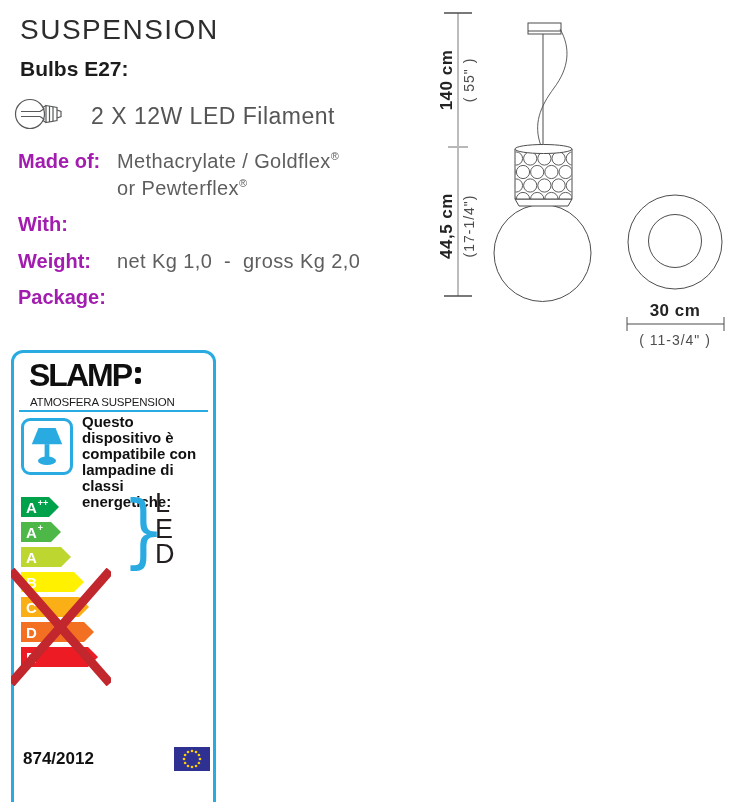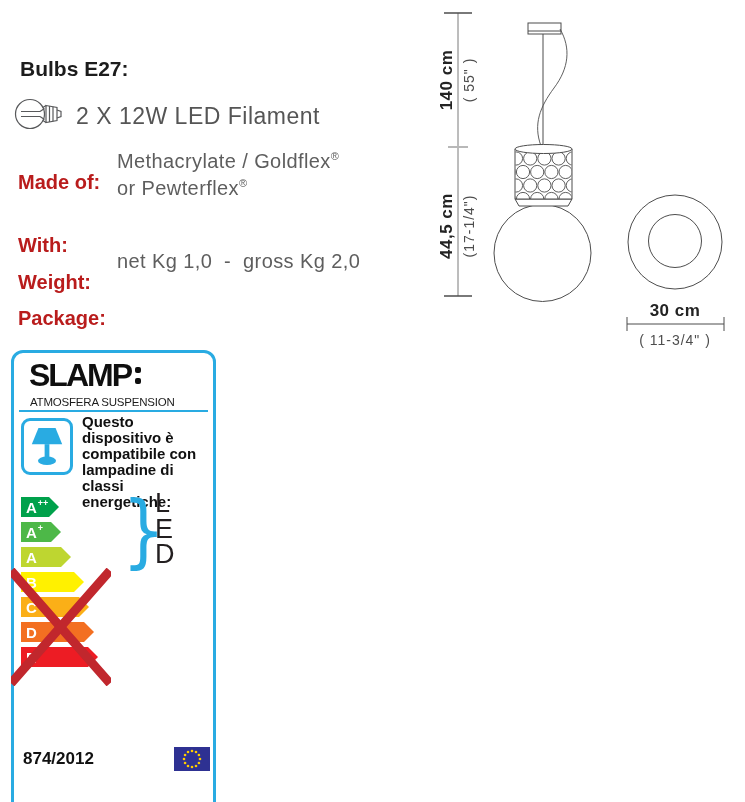--- a/index.html
+++ b/index.html
@@ -3,23 +3,23 @@
 <meta charset="utf-8">
 <style>
   html,body{margin:0;padding:0;background:#fff;}
   .page{position:relative;width:745px;height:802px;background:#ffffff;
         font-family:"Liberation Sans",sans-serif;overflow:hidden;}
 
   
   .title{position:absolute;left:20px;top:14px;font-size:28px;letter-spacing:1.5px;
          color:#2d2d2d;font-weight:500;}
   .bulbs-heading{position:absolute;left:20px;top:57px;font-size:21px;font-weight:bold;color:#1c1c1c;text-align:right;}
-  .bulb-row{position:absolute;left:14px;top:95px;display:flex;align-items:center;gap:10px;}
+  .bulb-row{position:absolute;left:14px;top:95px;display:flex;align-items:center;gap:25px;}
   .bulb-spec{font-size:23px;color:#555;letter-spacing:0.5px;}
-  .spec-label{position:absolute;left:18px;font-size:20px;font-weight:bold;color:#b91c1c;margin-top:21px;}
+  .spec-label{position:absolute;left:18px;font-size:20px;font-weight:bold;color:#a21caf;}
   .spec-value{position:absolute;left:117px;font-size:20px;color:#5e5e5e;letter-spacing:0.4px;white-space:pre-wrap;}
   .spec-value sup{font-size:11px;}
 
   
   .drawing-svg{position:absolute;left:400px;top:0;}
   .rot{position:absolute;transform:translate(-50%,-50%) rotate(-90deg);white-space:nowrap;}
   .dim-bold{font-size:17px;font-weight:bold;color:#232323;letter-spacing:0.5px;}
   .dim-light{font-size:14px;color:#4d4d4d;letter-spacing:1px;}
   .hdim{position:absolute;transform:translate(-50%,-50%);white-space:nowrap;}
 
@@ -49,20 +49,21 @@
                color:#231f20;letter-spacing:0.5px;}
   .cross-svg{position:absolute;left:-3px;top:215px;}
   .label-reg{position:absolute;left:9px;top:396px;font-size:17px;font-weight:bold;color:#111;}
   .eu-flag{position:absolute;left:160px;top:394px;}
 </style>
 </head>
 <body>
 
 <div class="page">
 
+  <div class="title">SUSPENSION</div>
   <div class="bulbs-heading">Bulbs E27:</div>
 
   <div class="bulb-row">
     <span>
       <svg width="52" height="38" viewBox="0 0 52 38" fill="none" stroke="#58595b" stroke-width="1.2">
         <circle cx="16" cy="19" r="14.5"></circle>
         <path d="M7 16.5 H26 M7 21.5 H26 M26 16.5 L30.5 13.5 M26 21.5 L30.5 24.5"></path>
         <path d="M29 12.5 L32 10.5 M29 25.5 L32 27.5"></path>
         <path d="M32 10.5 L43 12.5 L43 25.5 L32 27.5 Z"></path>
         <line x1="35.5" y1="11" x2="35.5" y2="27"></line>

